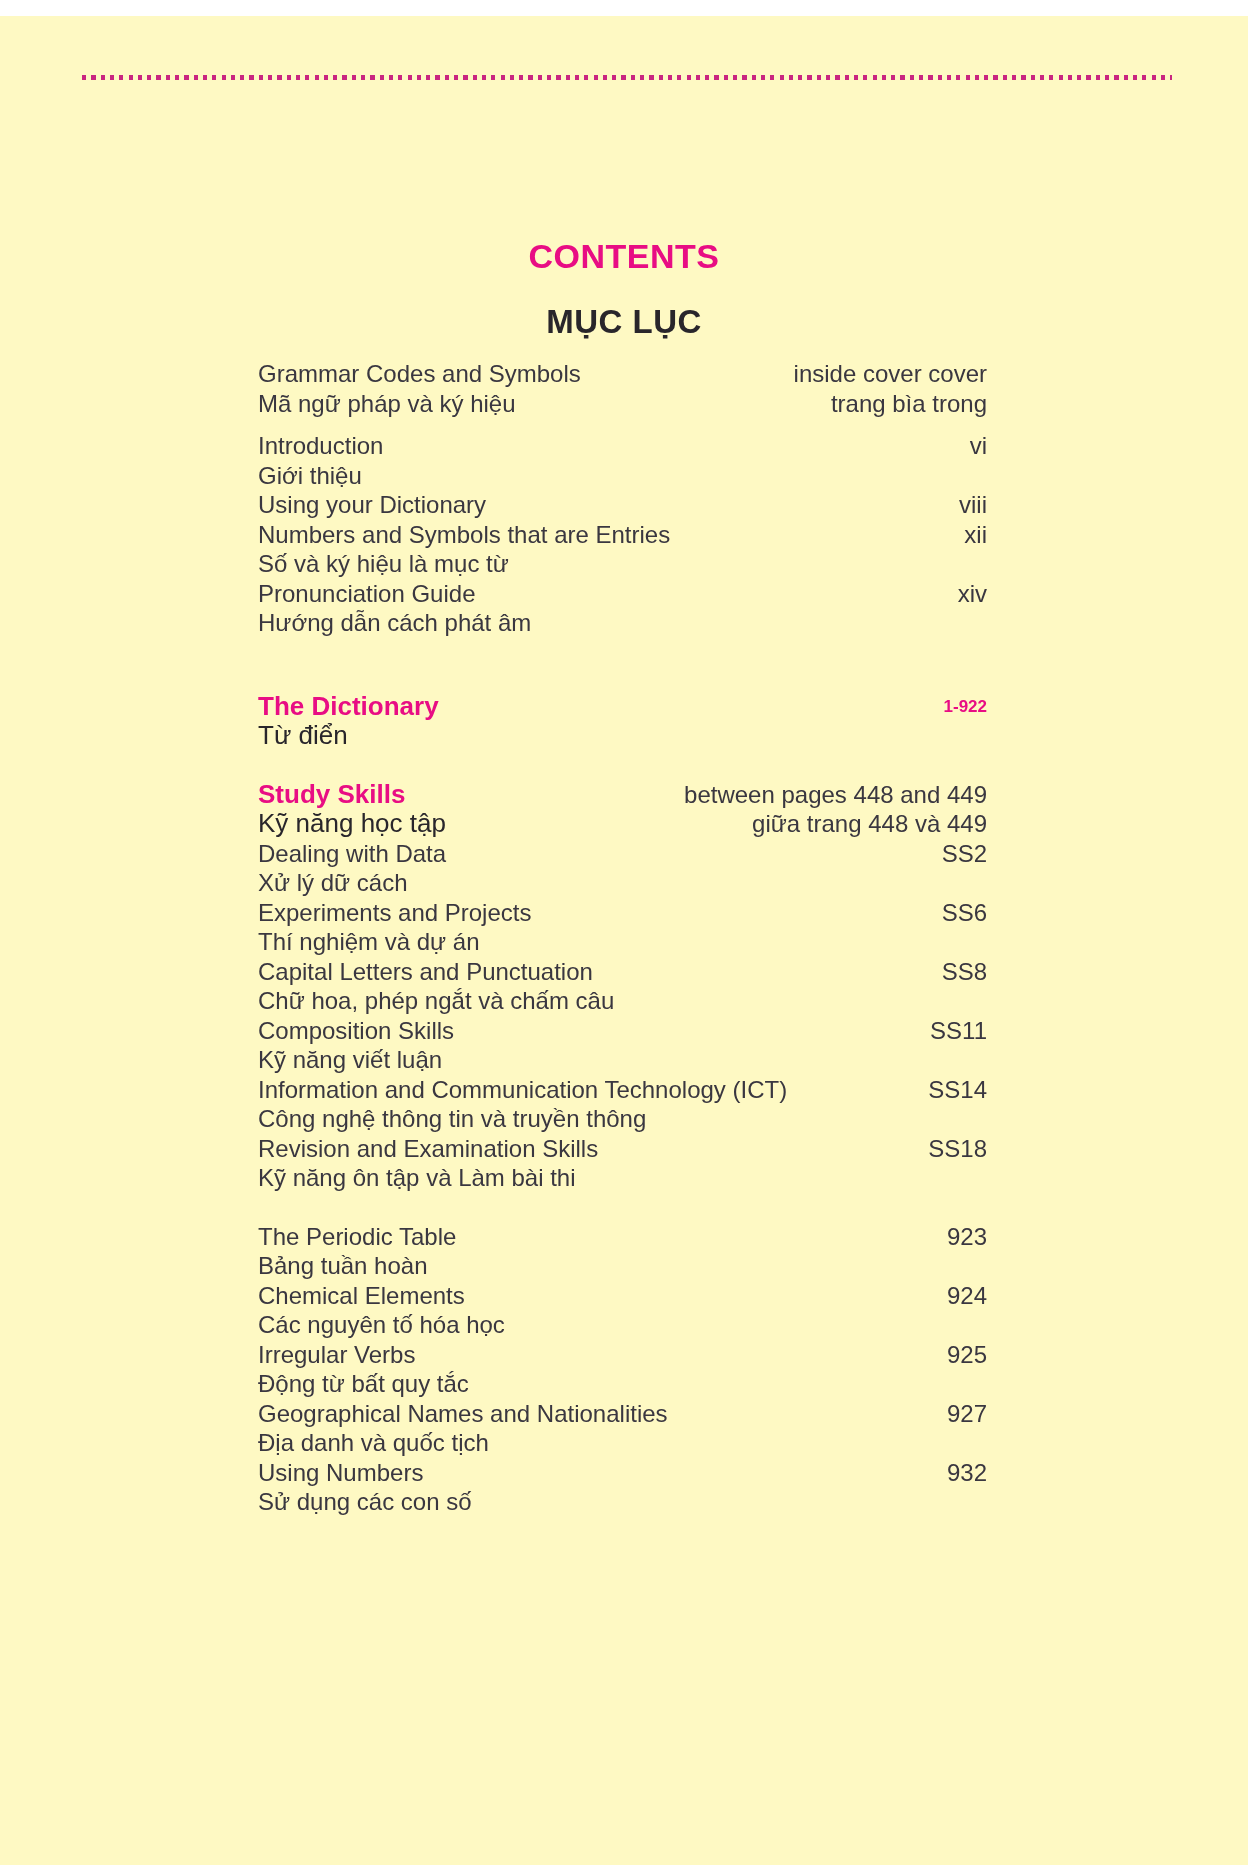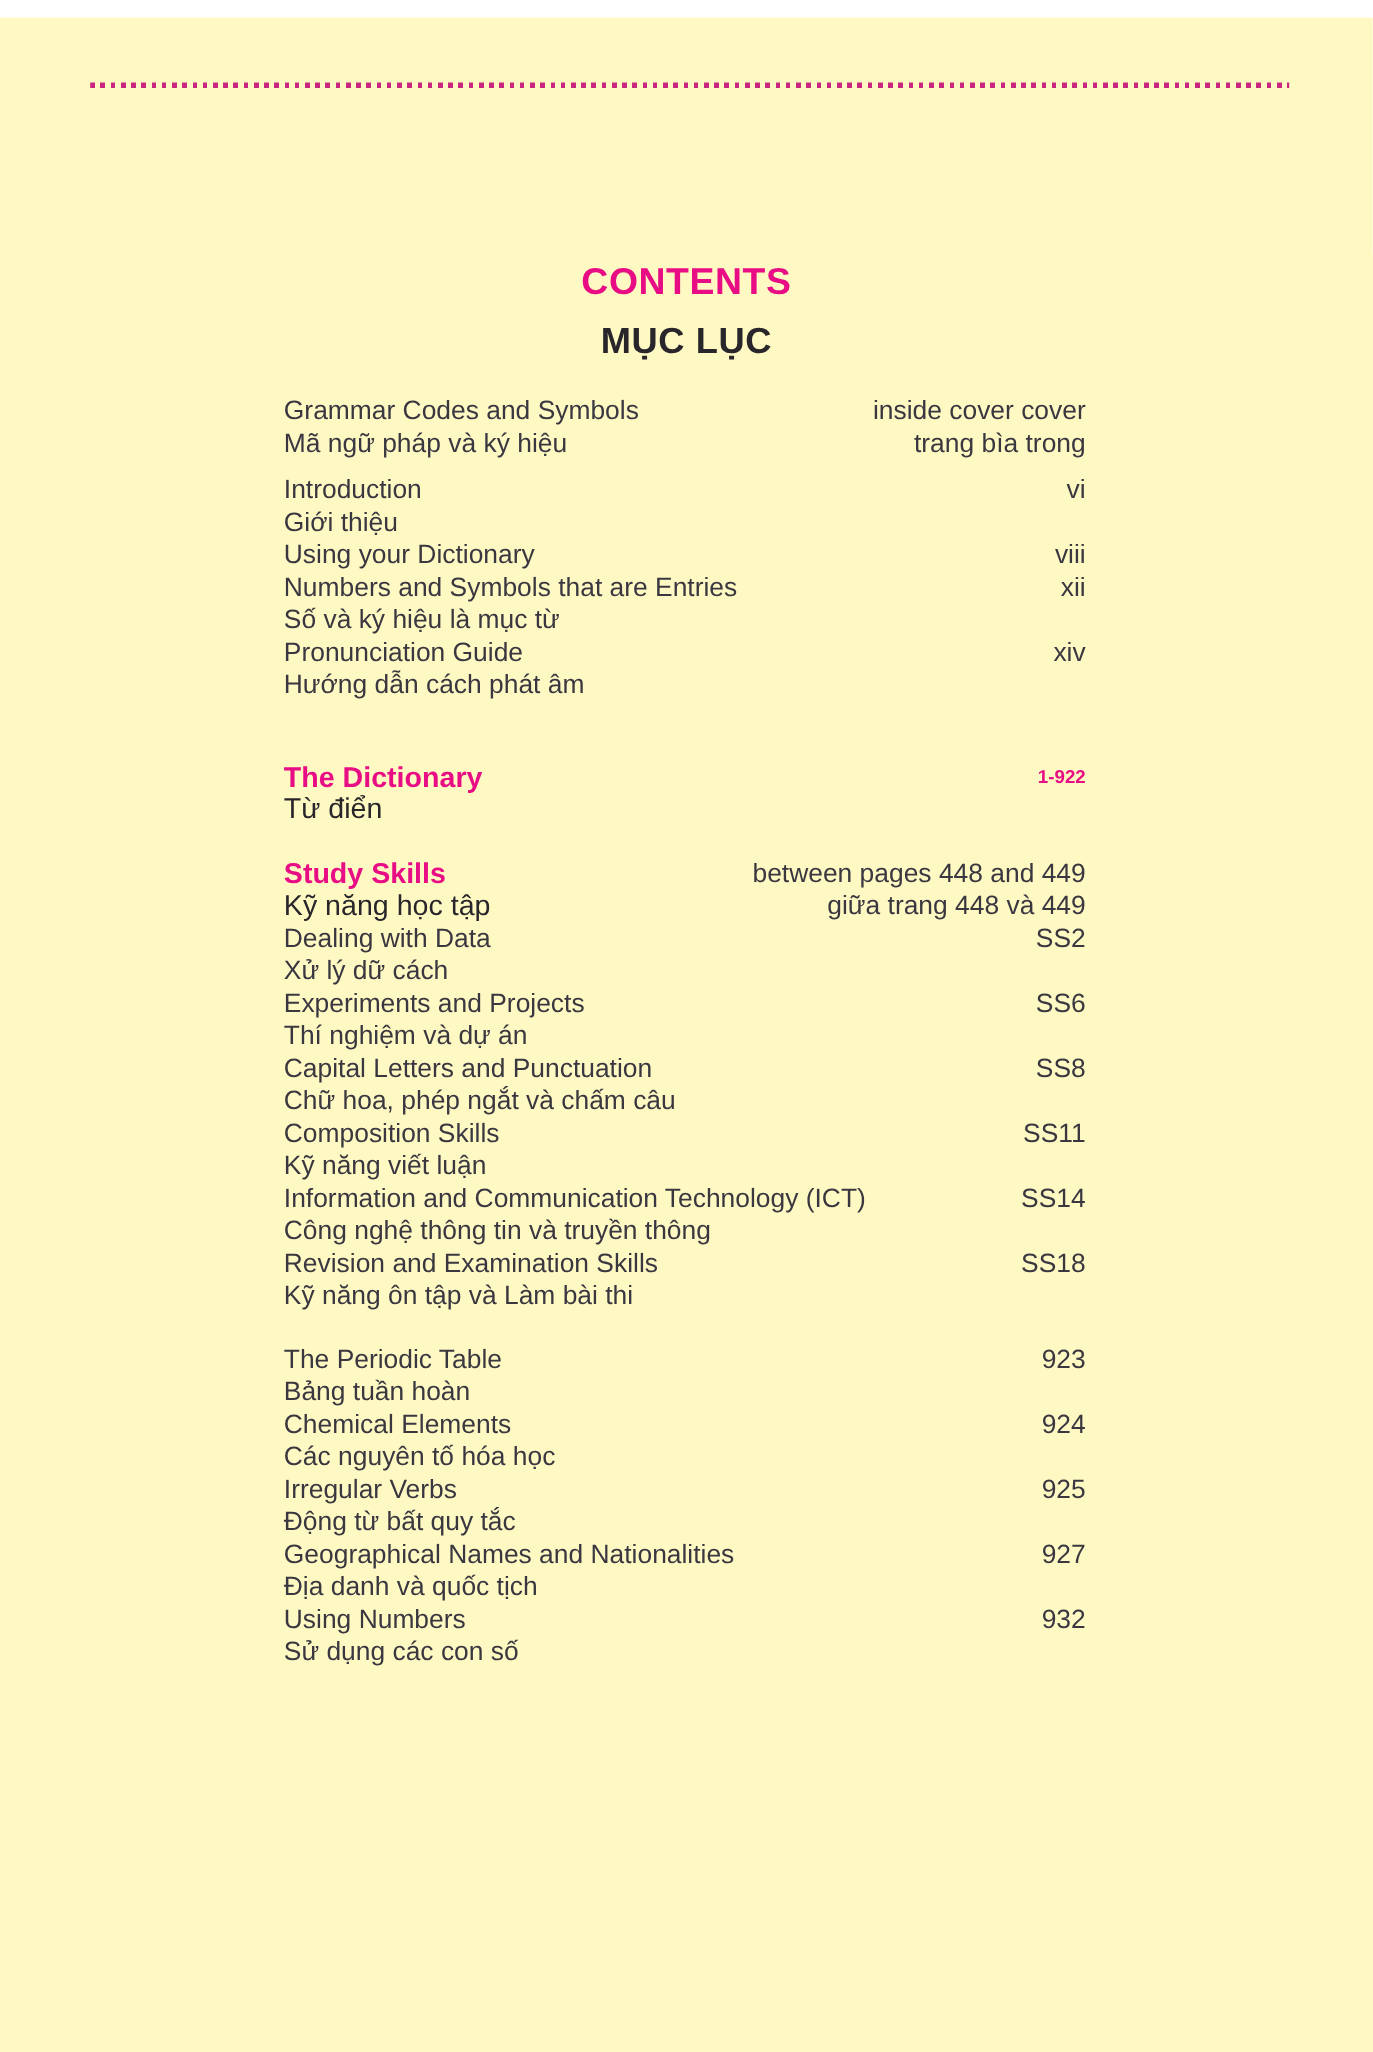--- a/index.html
+++ b/index.html
@@ -26,21 +26,21 @@
     background-image:repeating-linear-gradient(to right, var(--dot) 0 4.2px, transparent 4.2px 9.3px);
   }
   .title{
     position:absolute;
     left:0; width:100%;
     text-align:center;
     font-weight:bold;
     line-height:36px;
   }
   .title-en{ top:222px; font-size:34px; color:var(--magenta); letter-spacing:0.5px; }
-  .title-vi{ top:276px; font-size:33px; color:var(--text-strong); letter-spacing:0.5px; }
+  .title-vi{ top:288px; font-size:33px; color:var(--text-strong); letter-spacing:0.5px; }
   .toc{
     position:absolute;
     left:258px; top:343px;
     width:729px;
     font-size:24px;
     color:var(--text);
   }
   .sec{margin:0;}
   .gap-sm{margin-top:13px;}
   .gap-lg{margin-top:54px;}

